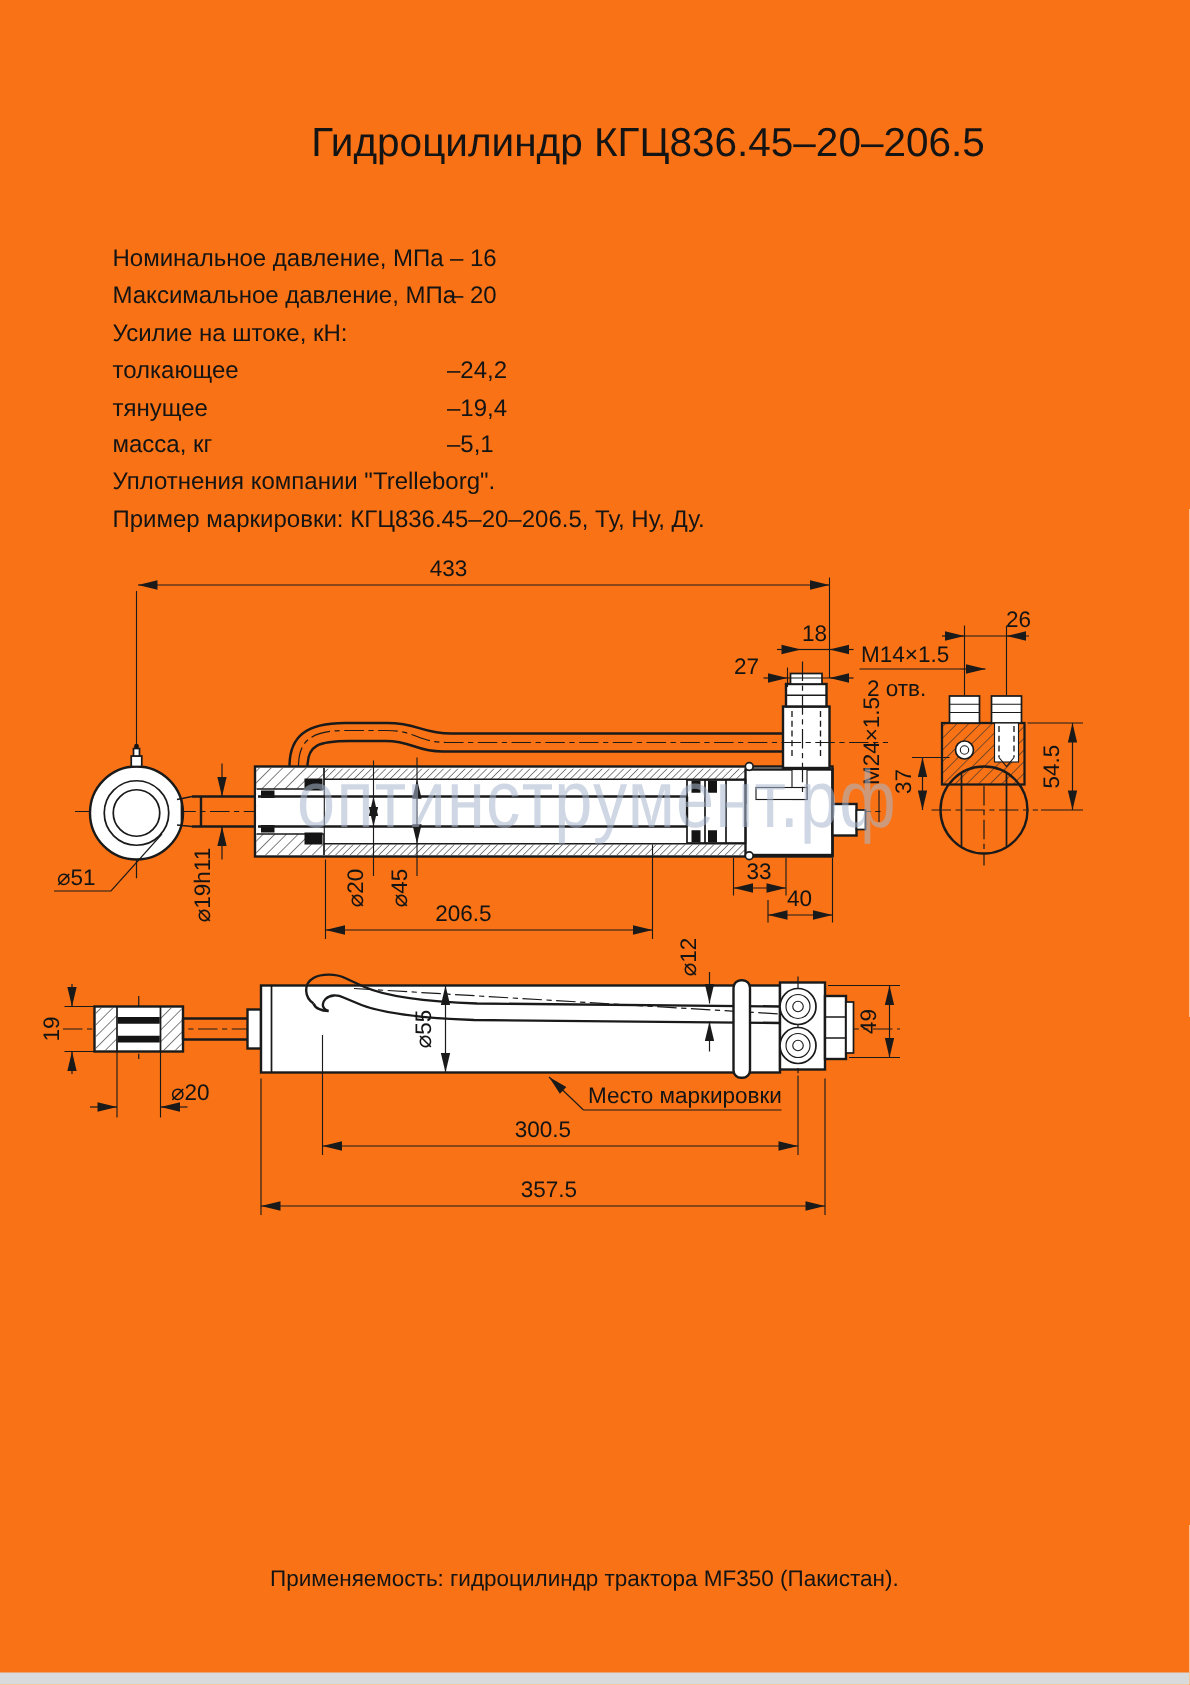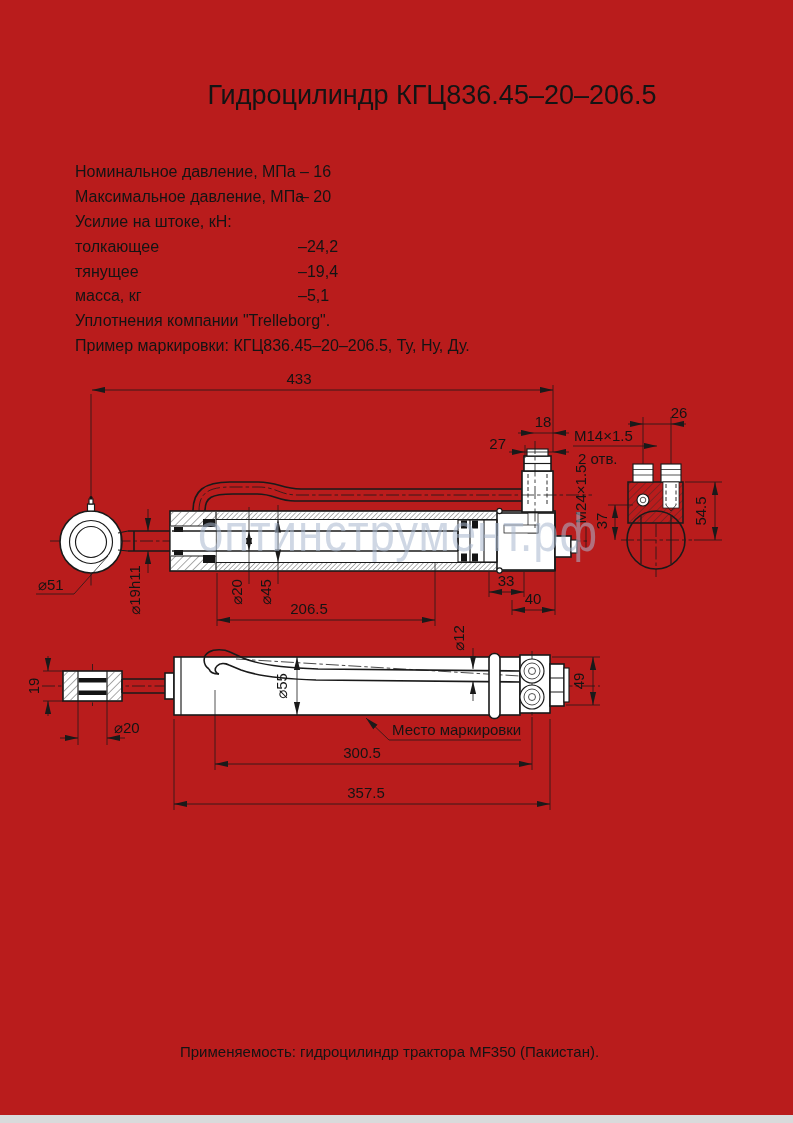--- a/index.html
+++ b/index.html
@@ -1,16 +1,16 @@
 <!DOCTYPE html>
 <html><head>
 <meta charset="utf-8">
 <style>
   html,body{margin:0;padding:0;background:#fff;}
-  .page{width:793px;height:1123px;position:relative;background:#b91c1c;overflow:hidden;}
+  .page{width:793px;height:1123px;position:relative;background:#f97316;overflow:hidden;}
   svg{display:block;}
   svg text{font-family:"Liberation Sans",sans-serif;fill:#141414;}
   .title-t{font-size:27px;}
   .spec-t{font-size:16px;}
   .dim-t{font-size:15px;}
   .foot-t{font-size:15px;}
   .wm-t{font-size:54px;fill:#a9b8cf;opacity:.55;letter-spacing:1px;}
   .ln{stroke:#1a1a1a;fill:none;}
   .thick{stroke-width:1.6;}
   .med{stroke-width:1.15;}

